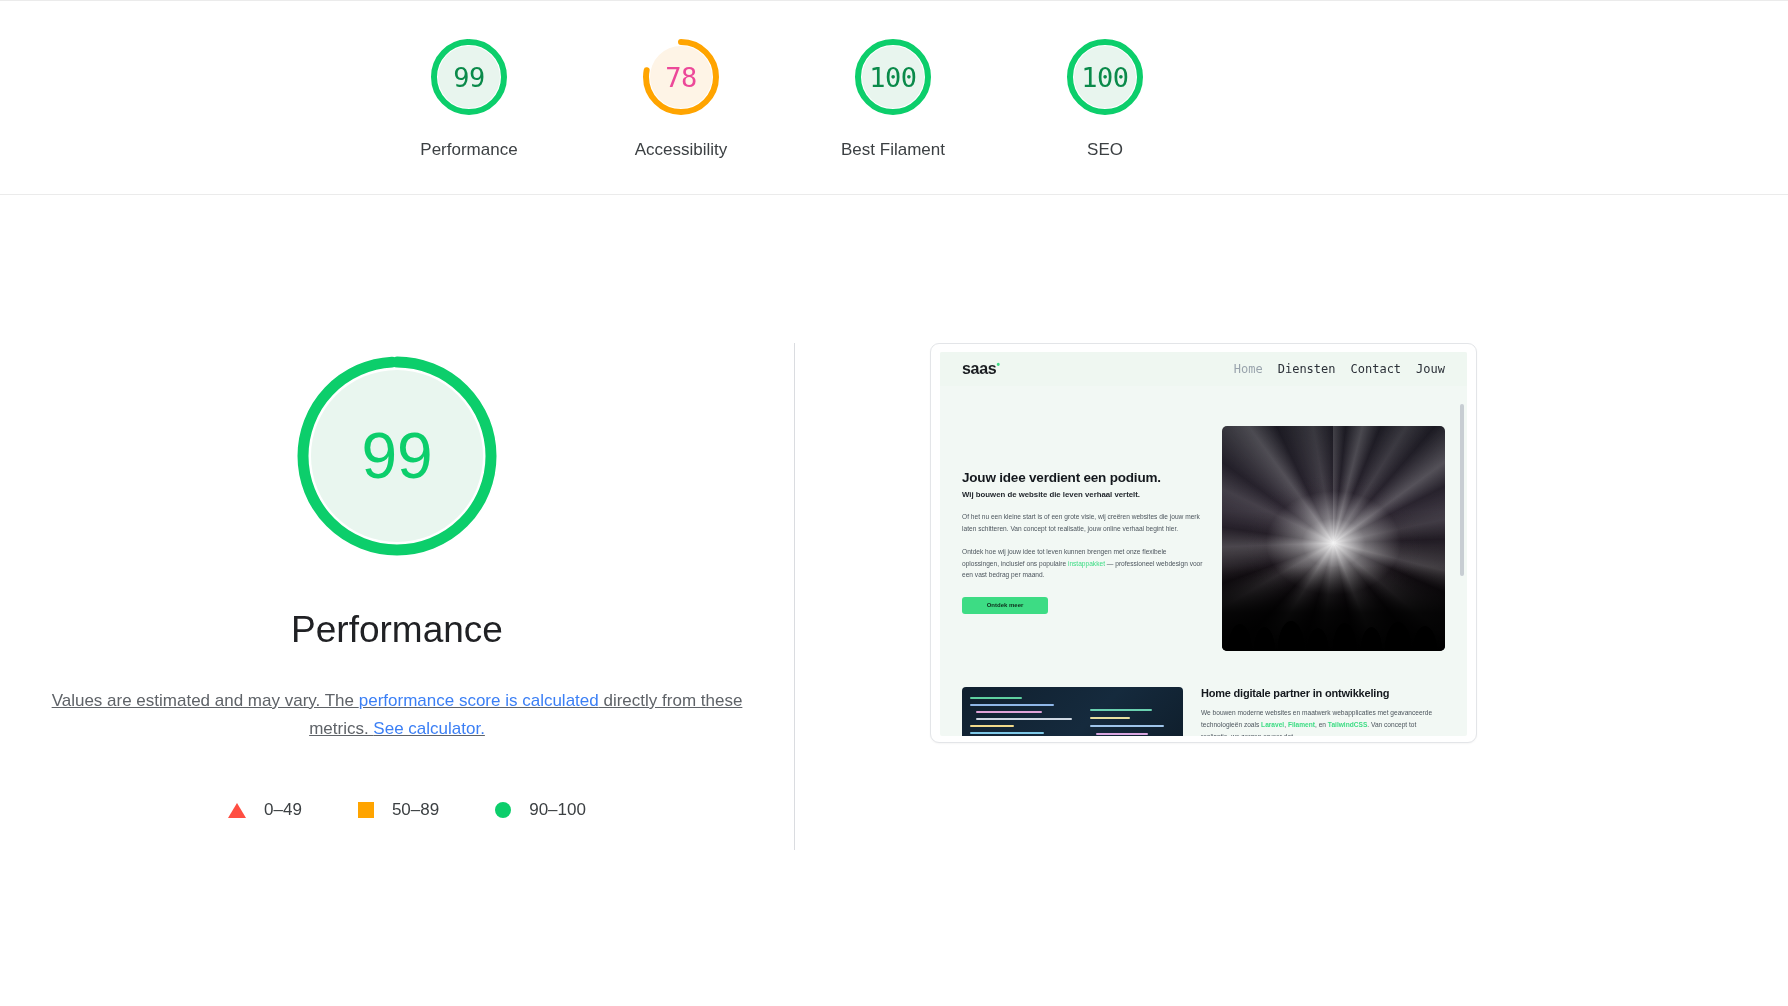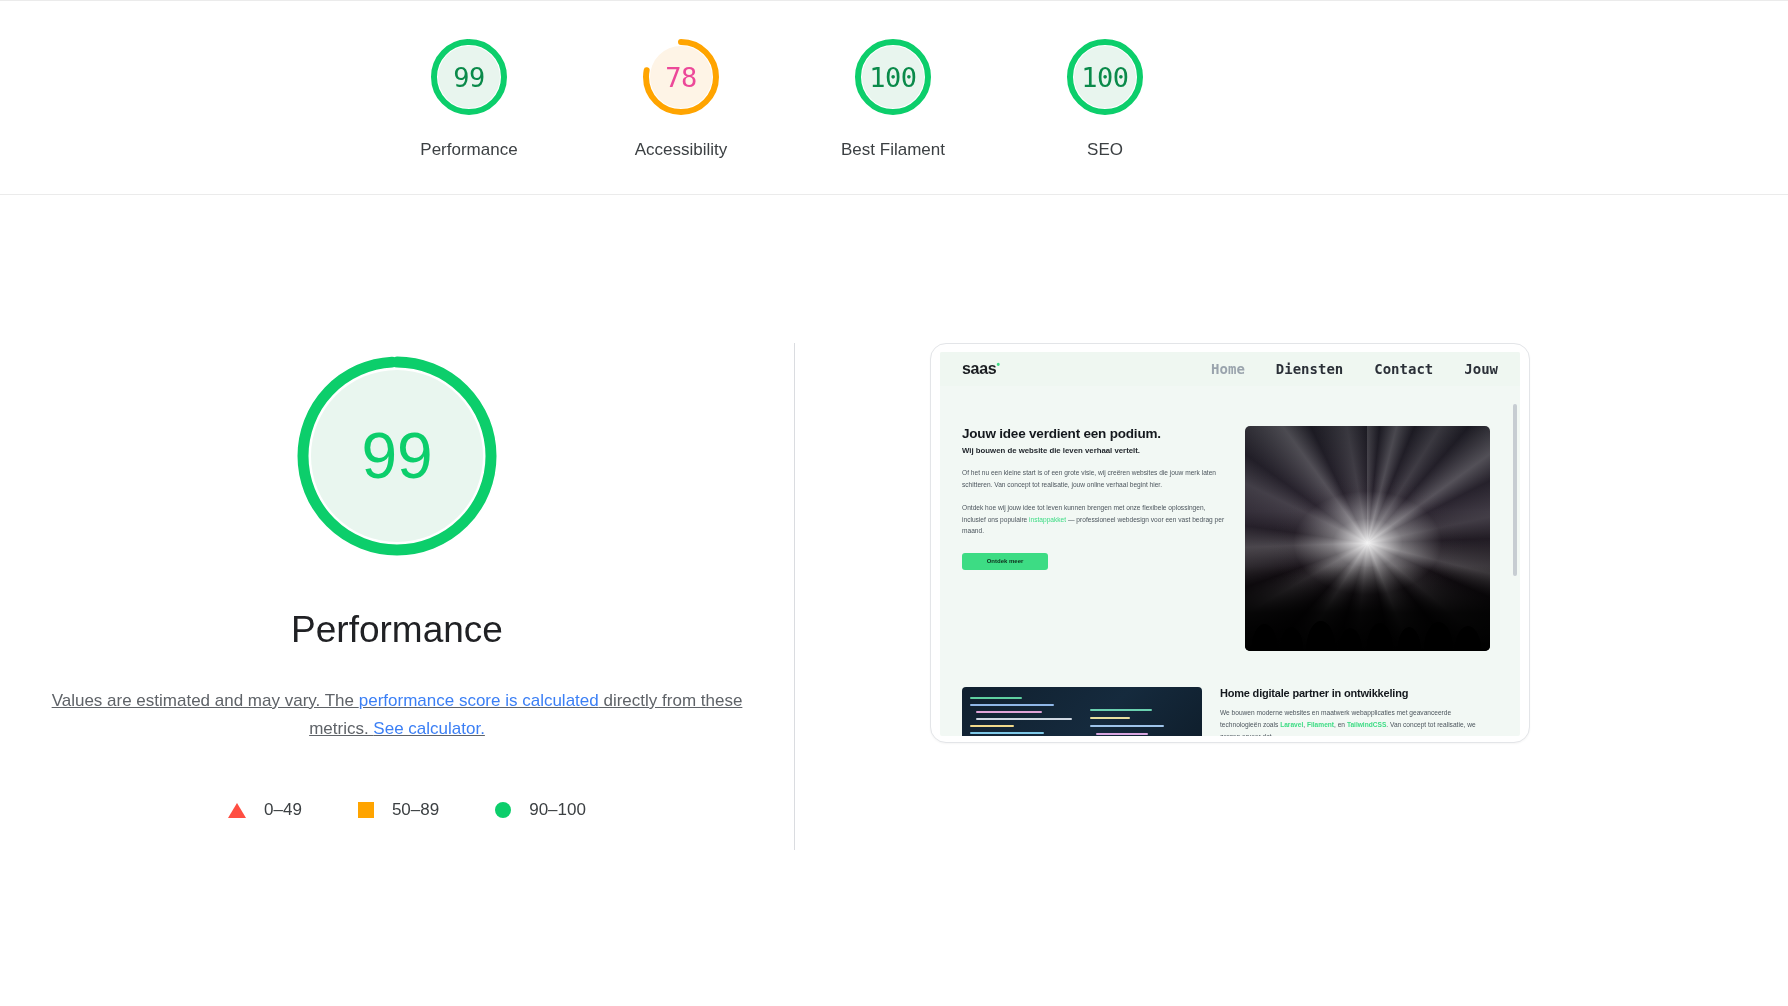--- a/index.html
+++ b/index.html
@@ -116,23 +116,23 @@
   .mk-cir { width: 16px; height: 16px; border-radius: 50%; background: #0cce6b; }
 
   
   .right-col {
     flex: 1;
     display: flex;
     justify-content: flex-start;
     padding-left: 135px;
   }
   .shot-frame {
-    width: 600px; height: 400px;
+    width: 547px; height: 400px;
     border: 1px solid #e3e5e8;
-    border-radius: 16px;
+    border-radius: 9px;
     background: #fff;
     overflow: hidden;
     position: relative;
     box-shadow: 0 1px 2px rgba(0,0,0,0.04);
   }
   .shot-inner {
     position: absolute;
     top: 8px; left: 9px; right: 9px; bottom: 6px;
     background: #f2f8f4;
     overflow: hidden;
@@ -144,34 +144,33 @@
     justify-content: space-between;
     padding: 0 22px 0 22px;
     background: #eff7f1;
   }
   .site-logo {
     font-size: 16px; font-weight: 700; color: #1a1d21;
     letter-spacing: -0.3px;
   }
   .site-logo sup { color: #3ddc84; font-size: 10px; font-weight: 700; }
   .site-nav-links {
-    display: flex; gap: 31px;
+    display: flex; gap: 15px;
     font-family: "DejaVu Sans Mono", monospace;
-    font-size: 14px;
-    font-weight: bold;
+    font-size: 12px;
   }
   .site-nav-links span { color: #2b3038; }
   .site-nav-links span.dim { color: #9aa4ad; }
 
   .hero {
     display: flex;
     padding: 40px 22px 0 22px;
     gap: 18px;
   }
-  .hero-copy { width: 265px; }
+  .hero-copy { width: 265px; margin-top: 44px; }
   .hero-h1 {
     font-size: 13.5px; font-weight: 700; color: #14181d;
     letter-spacing: -0.2px;
   }
   .hero-sub {
     margin-top: 5px;
     font-size: 7.8px; font-weight: 700; color: #1d2228;
   }
   .hero-p {
     margin-top: 12px;

